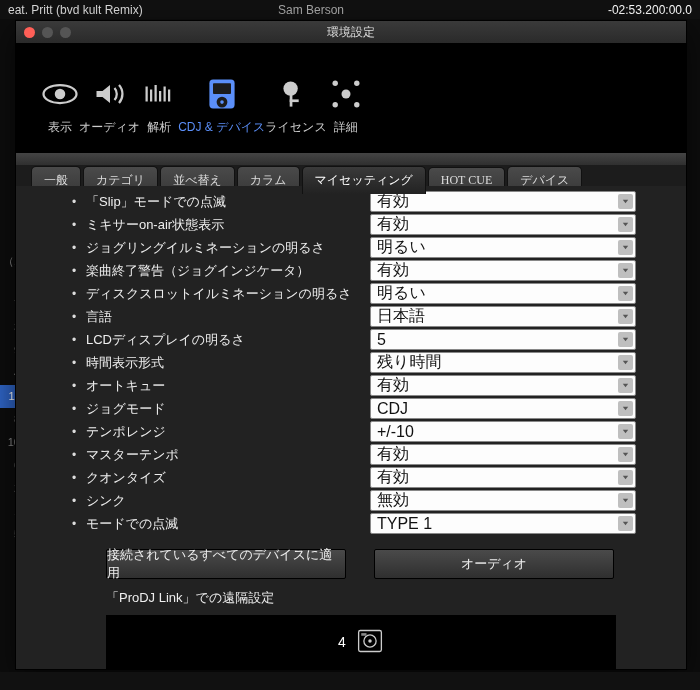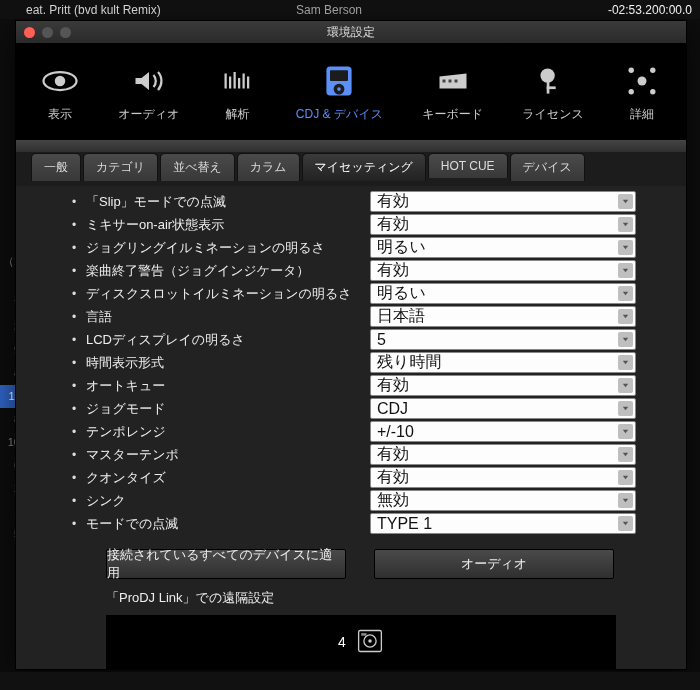--- a/index.html
+++ b/index.html
@@ -1,40 +1,40 @@
 <!DOCTYPE html>
 <html><head>
 <meta charset="utf-8">
 <style>
   html,body{margin:0;padding:0;width:700px;height:690px;background:#000;font-family:"Hiragino Kaku Gothic Pro","Meiryo",sans-serif;font-size:12px;color:#ccc;overflow:hidden;}
   .bg-app{position:absolute;inset:0;background:#0d0d0d;}
   .topbar{height:19px;background:#111;display:flex;align-items:center;padding:0 8px;color:#ddd;font-size:12px;}
-  .topbar .track{flex:0 0 270px;white-space:nowrap;overflow:hidden;margin-left:18px;}
+  .topbar .track{flex:0 0 270px;white-space:nowrap;overflow:hidden;}
   .topbar .artist{flex:0 0 200px;color:#aaa;}
   .topbar .spacer{flex:1;}
   .topbar .time1{color:#fff;}
   .topbar .time2{color:#fff;}
   .left-col{position:absolute;left:0;top:250px;width:20px;color:#888;font-size:11px;line-height:23px;text-align:right;padding-right:2px;}
   .left-col div{height:23px;}
   .left-col .sel{background:#2f65c7;color:#fff;}
   .pref-window{position:absolute;left:15px;top:20px;width:670px;height:648px;background:#1c1c1c;border:1px solid #000;box-shadow:0 10px 30px rgba(0,0,0,.6);}
   .titlebar{height:22px;background:linear-gradient(#3a3a3a,#2a2a2a);display:flex;align-items:center;position:relative;border-bottom:1px solid #000;}
   .tl-dots{display:flex;gap:7px;padding-left:8px;}
   .tl-dot{width:11px;height:11px;border-radius:50%;}
   .tl-close{background:#ff5f57;}
   .tl-min{background:#555;}
   .tl-max{background:#555;}
   .titlebar .title{position:absolute;left:0;right:0;text-align:center;color:#ddd;font-size:12px;}
-  .toolbar{height:95px;background:#000;display:flex;justify-content:space-between;align-items:center;padding:1px 25px 0;}
+  .toolbar{height:95px;background:#000;display:flex;justify-content:flex-start;align-items:center;padding:14px 25px 0;}
   .tb-item{display:flex;flex-direction:column;align-items:center;gap:6px;color:#ccc;font-size:12px;cursor:pointer;}
   .tb-item.active{color:#5b8ff9;}
   .tb-icon{width:38px;height:38px;display:flex;align-items:center;justify-content:center;}
   .tb-icon svg{width:36px;height:36px;}
   .gradient-band{height:20px;background:linear-gradient(#444,#222);}
-  .tabbar{position:relative;height:28px;background:#1c1c1c;margin-top:-8px;padding-left:15px;display:flex;gap:2px;align-items:flex-start;}
+  .tabbar{position:relative;height:28px;background:#1c1c1c;margin-top:-8px;padding-left:15px;display:flex;gap:2px;align-items:center;font-family:Liberation Serif, serif;}
   .tab{padding:5px 12px 5px;background:linear-gradient(#4a4a4a,#383838);border:1px solid #111;border-bottom:none;border-radius:5px 5px 0 0;color:#ddd;font-size:12px;cursor:pointer;position:relative;top:1px;}
   .tab.active{background:linear-gradient(#3a3a3a,#222);color:#fff;z-index:2;}
   .content{position:absolute;left:0;right:0;top:165px;bottom:0;background:#222;overflow:hidden;}
   .settings-list{padding:4px 30px 0 70px;}
   .row{display:flex;align-items:center;height:23px;position:relative;}
   .row .bullet{position:absolute;left:-14px;color:#ddd;font-size:12px;}
   .row .label{flex:0 0 280px;color:#eee;font-size:13px;white-space:nowrap;}
   .row .select{flex:0 0 252px;margin-left:4px;height:19px;background:#fdfdfd;color:#111;border:1px solid #888;border-radius:2px;display:flex;align-items:center;padding:0 6px;font-size:16px;position:relative;cursor:pointer;}
   .row .select .chev{position:absolute;right:2px;top:2px;width:15px;height:15px;background:#bfbfbf;border-radius:2px;display:flex;align-items:center;justify-content:center;}
   .row .select .chev svg{width:9px;height:9px;}
@@ -123,31 +123,20 @@
               <rect x="6" y="4" width="28" height="32" rx="4" fill="#5b8ff9"></rect>
               <rect x="10" y="8" width="20" height="12" rx="1" fill="#1c1c1c"></rect>
               <circle cx="20" cy="29" r="6" fill="#1c1c1c"></circle>
               <circle cx="20" cy="29" r="2" fill="#5b8ff9"></circle>
             </svg>
           </div>
           <div>CDJ &amp; デバイス</div>
         </div>
         <div class="tb-item">
           <div class="tb-icon">
-            <svg viewBox="0 0 48 32">
-              <path d="M6 10 L42 6 L42 26 L6 26 Z" fill="#ccc"></path>
-              <rect x="10" y="14" width="4" height="4" fill="#444"></rect>
-              <rect x="18" y="14" width="4" height="4" fill="#444"></rect>
-              <rect x="26" y="14" width="4" height="4" fill="#444"></rect>
-            </svg>
-          </div>
-          <div>キーボード</div>
-        </div>
-        <div class="tb-item">
-          <div class="tb-icon">
             <svg viewBox="0 0 40 40">
               <circle cx="14" cy="14" r="8" fill="#ccc"></circle>
               <rect x="13" y="18" width="3" height="16" fill="#ccc"></rect>
               <rect x="13" y="26" width="10" height="3" fill="#ccc"></rect>
             </svg>
           </div>
           <div>ライセンス</div>
         </div>
         <div class="tb-item">
           <div class="tb-icon">

